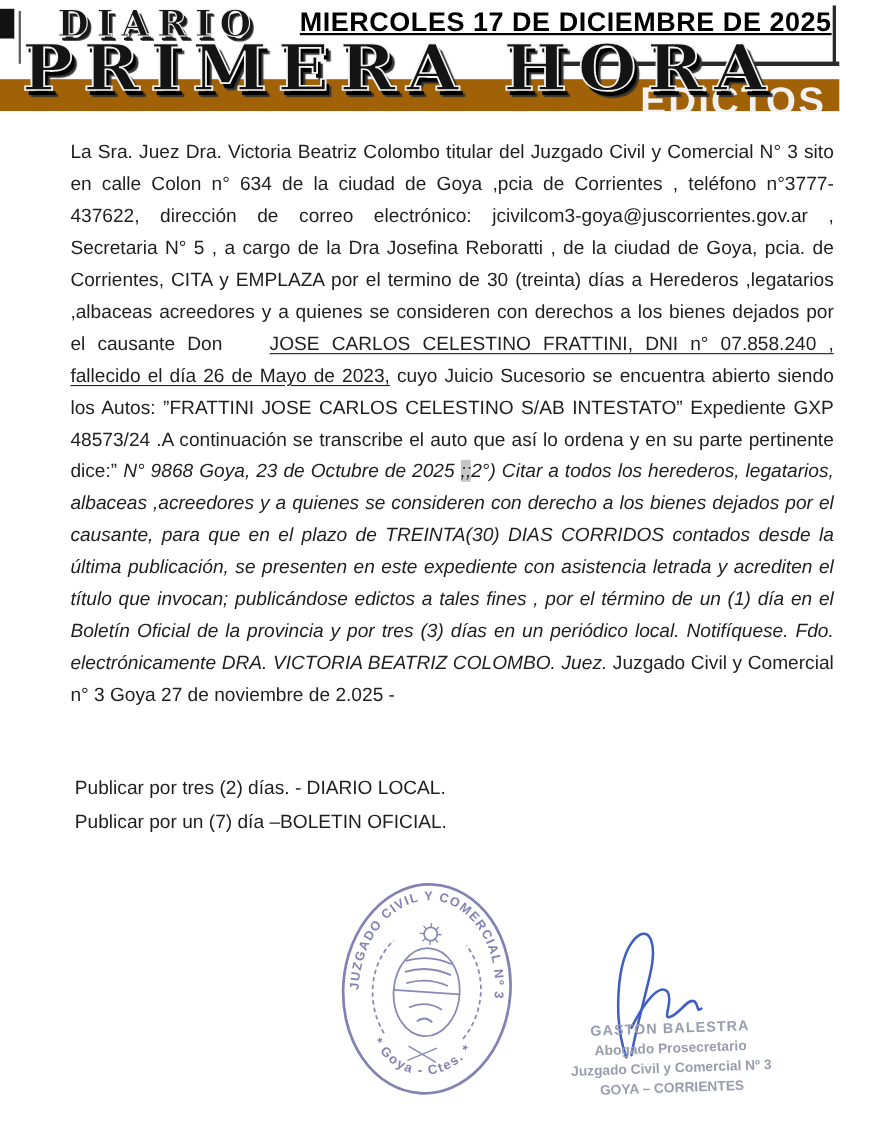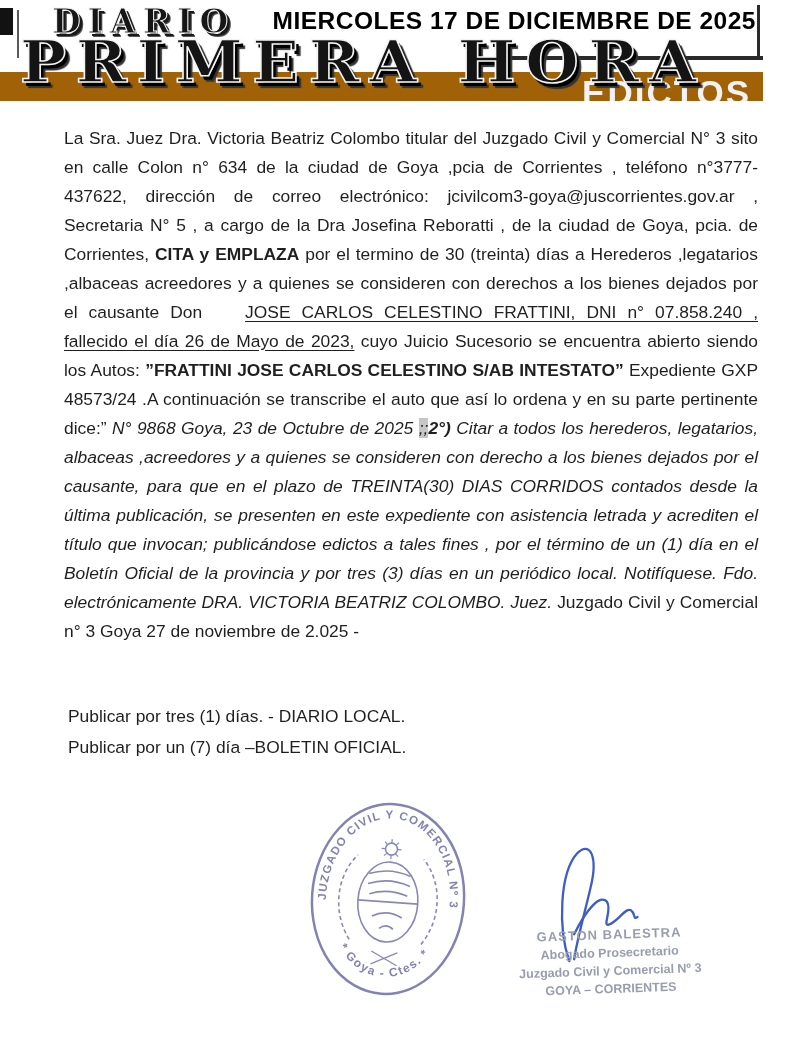--- a/index.html
+++ b/index.html
@@ -13,21 +13,21 @@
   .corner-vline{position:absolute;left:17px;top:10px;width:2px;height:48px;background:#5a5a5a;}
   .brand-top{
     position:absolute;left:52px;top:2px;
     font-family:"DejaVu Serif", serif;font-weight:bold;font-size:33px;
     letter-spacing:7px;color:#161616;
     -webkit-text-stroke:1px #f4f4f4;
     text-shadow:3px 3px 0 #1a1a1a, 4px 4px 0 #555;
   }
   .edition-date{
     position:absolute;right:40px;top:7px;
-    font-size:24.5px;font-weight:bold;color:#000;letter-spacing:.5px;white-space:nowrap;
+    font-size:24.5px;font-weight:bold;color:#000;letter-spacing:.5px;white-space:nowrap;text-decoration:underline;
   }
   .rule-h{position:absolute;left:505px;top:56px;width:258px;height:4px;background:#2a2a2a;}
   .rule-v{position:absolute;left:757px;top:5px;width:3px;height:53px;background:#2a2a2a;}
   .section-band{
     position:absolute;left:0;top:72px;width:763px;height:29px;background:#a16207;overflow:hidden;
   }
   .section-label{
     position:absolute;right:12px;top:3px;display:block;
     font-size:35px;font-weight:bold;color:#f2f2f2;letter-spacing:2px;line-height:1;
   }
@@ -37,21 +37,21 @@
     letter-spacing:9px;color:#141414;
     -webkit-text-stroke:1.5px #f4f4f4;
     text-shadow:3px 4px 0 #000, 5px 6px 1px #333;
     transform:scaleX(1.06);transform-origin:left top;
   }
   
   .edict-text{
     position:absolute;left:64px;top:124px;width:694px;margin:0;
     font-size:17.4px;line-height:29px;text-align:justify;color:#1f1f1f;
   }
-  .edict-text .b{font-weight:bold;}
+  .edict-text .b{font-weight:normal;}
   .edict-text .i{font-style:italic;}
   .edict-text .u{text-decoration:underline;text-underline-offset:3px;margin-left:32px;}
   .edict-text .hl{background:#c6c6c6;}
   .publish{
     position:absolute;left:68px;top:701px;
     font-size:17.4px;line-height:31px;color:#1f1f1f;
   }
   
   .seal-wrap{position:absolute;left:303px;top:797px;width:170px;height:205px;transform:rotate(4deg);}
   .seal-wrap svg{width:100%;height:100%;}
@@ -81,21 +81,21 @@
     <div class="rule-v"></div>
     <div class="section-band">
       <span class="section-label">EDICTOS</span>
     </div>
     <div class="brand-main">PRIMERA HORA</div>
   </header>
 
   <main>
     <p class="edict-text"><span class="">La  Sra. Juez Dra. Victoria Beatriz Colombo  titular  del Juzgado Civil y Comercial N° 3 sito en calle Colon n° 634 de la ciudad de Goya ,pcia de Corrientes , teléfono n°3777- 437622, dirección de correo electrónico: jcivilcom3-goya@juscorrientes.gov.ar , Secretaria N° 5 , a cargo de la Dra Josefina Reboratti , de la ciudad de Goya, pcia. de Corrientes, </span><span class="b">CITA y EMPLAZA</span><span class=""> por el termino de 30 (treinta) días  a Herederos ,legatarios ,albaceas acreedores y a quienes se consideren con derechos a los bienes dejados por el causante Don </span><span class="u">JOSE CARLOS CELESTINO FRATTINI,  DNI n° 07.858.240 , fallecido el día 26 de Mayo de 2023,</span><span class=""> cuyo Juicio Sucesorio se encuentra abierto siendo los Autos: </span><span class="b">”FRATTINI JOSE CARLOS CELESTINO S/AB INTESTATO”</span><span class=""> Expediente GXP 48573/24  .A continuación se transcribe el auto que así lo ordena y en su parte pertinente dice:” </span><span class="i">N° 9868 Goya, 23 de Octubre de 2025 </span><span class="i hl">;;</span><span class="b i">2°)</span><span class="i"> Citar a todos los herederos, legatarios, albaceas ,acreedores  y a quienes se consideren con derecho a los bienes dejados por el causante, para que en el plazo de TREINTA(30) DIAS CORRIDOS contados desde la última publicación, se presenten en este expediente con asistencia letrada y acrediten el título que invocan; publicándose edictos a tales fines , por el término de un (1) día en el Boletín Oficial de la provincia y por tres (3) días en un periódico local. Notifíquese. Fdo. electrónicamente DRA. VICTORIA BEATRIZ COLOMBO. Juez.</span><span class=""> Juzgado Civil y Comercial n° 3 Goya  27 de noviembre  de 2.025 -</span></p>
     <div class="publish">
-        <div>Publicar por tres (1) días. - DIARIO LOCAL.</div>
+        <div>Publicar por tres (2) días. - DIARIO LOCAL.</div>
         <div>Publicar por un (7) día –BOLETIN OFICIAL.</div>
       </div>
   </main>
 
   <div class="seal-wrap">
     <svg viewBox="0 0 170 205">
       <ellipse class="seal-ink" cx="85" cy="102" rx="76" ry="95" stroke-width="2.5"></ellipse>
       <defs>
         <path id="arcTop" d="M 23.9 116.1 A 62 81 0 1 1 146.1 116.1"></path>
         <path id="arcBottom" d="M 28.6 128.7 A 60 78 0 0 0 141.4 128.7"></path>

